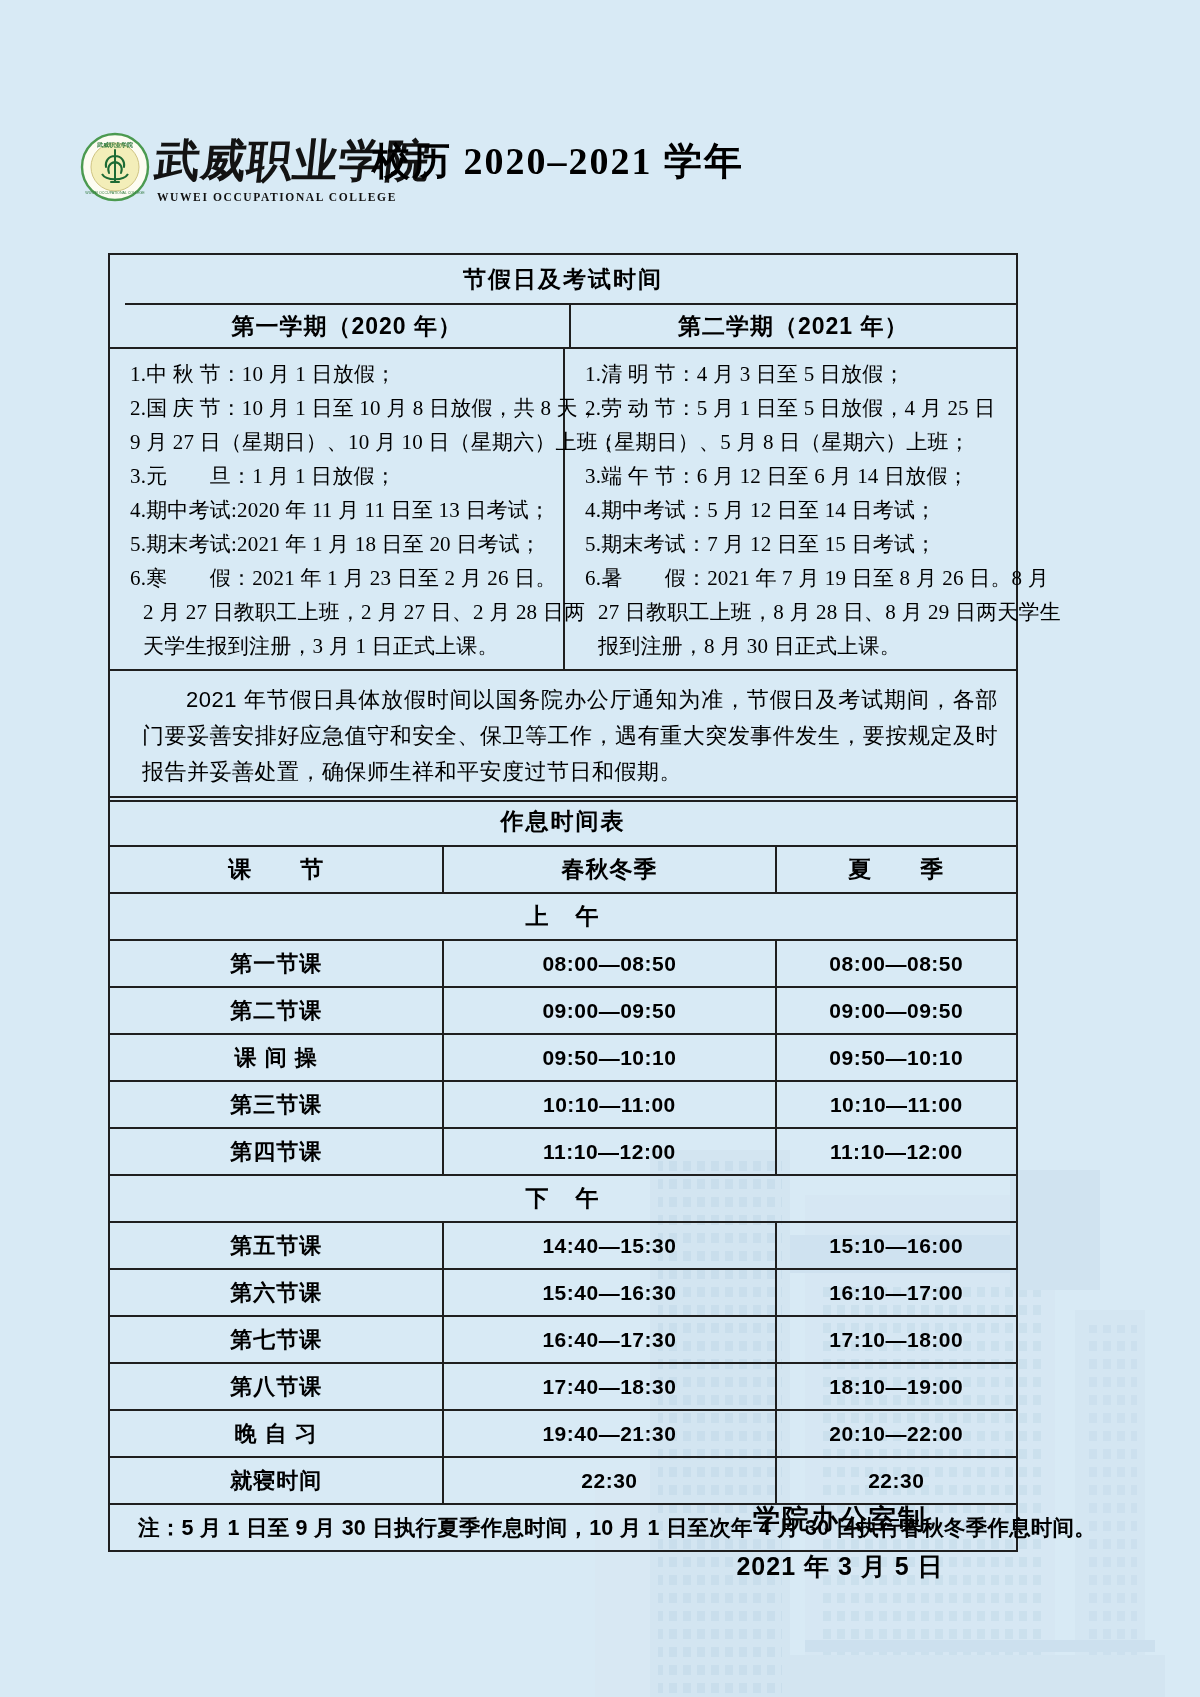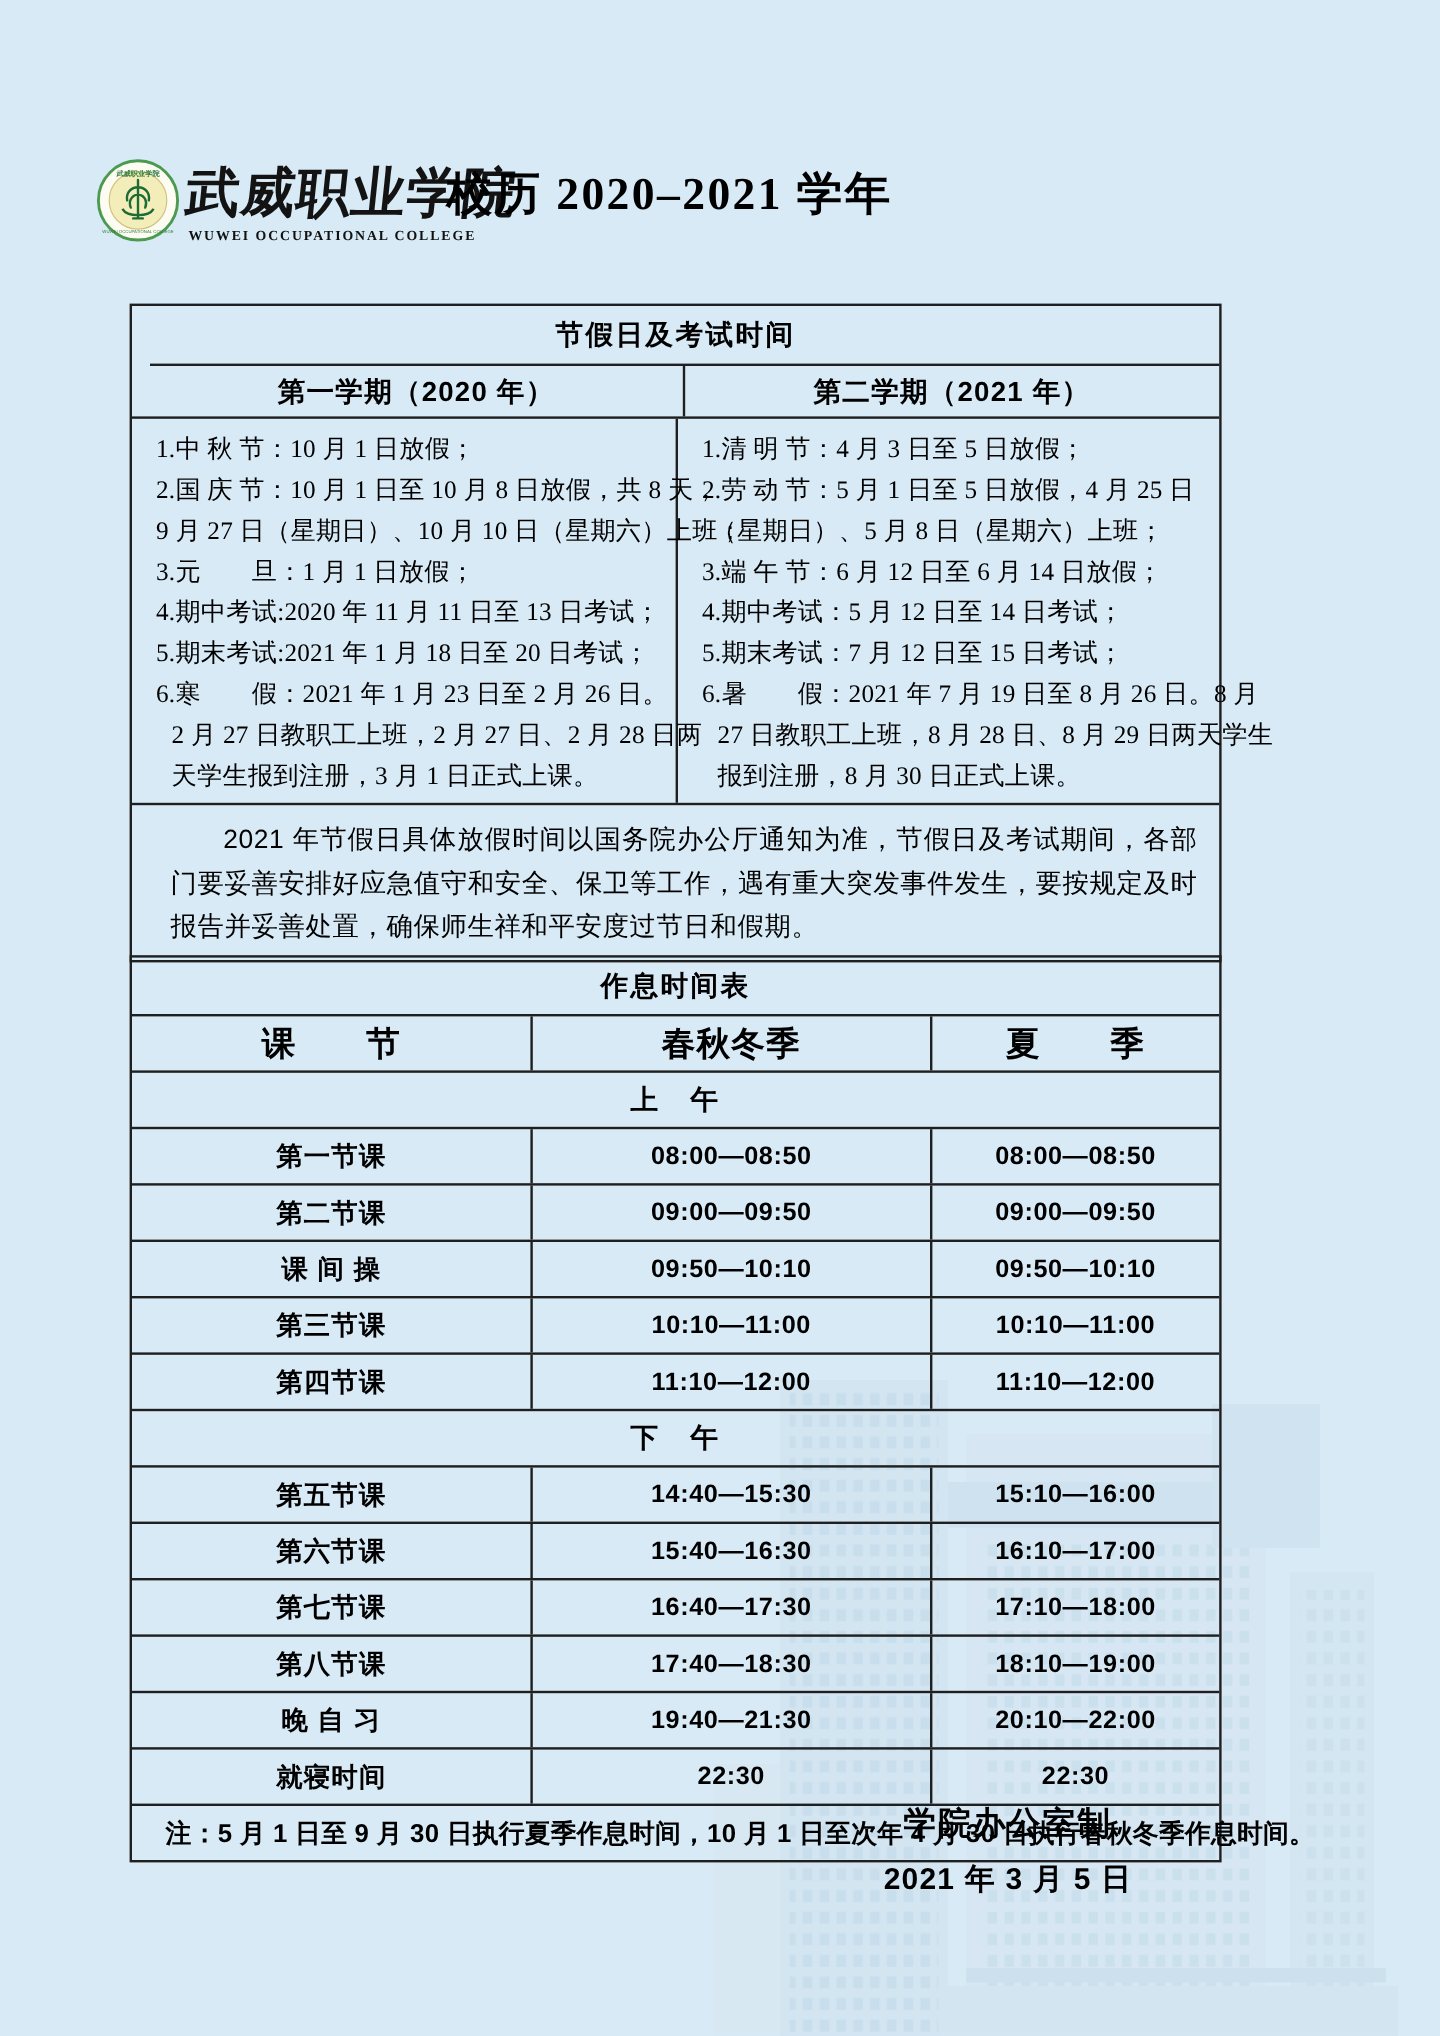--- a/index.html
+++ b/index.html
@@ -68,21 +68,21 @@
   .t2 .span {
     justify-content:center; align-items:center; display:flex;
     font-weight:700; font-size:23px; letter-spacing:2px;
   }
   .t2 .c1, .t2 .c2, .t2 .c3 {
     display:flex; align-items:center; justify-content:center; height:100%;
   }
   .t2 .c1 { width:335px; border-right:2px solid #1f1f1f; font-weight:700; font-size:22px; letter-spacing:1px; }
   .t2 .c2 { width:333px; border-right:2px solid #1f1f1f; }
   .t2 .c3 { width:240px; }
-  .t2 .head .c1, .t2 .head .c2, .t2 .head .c3 { font-weight:700; font-size:28px; letter-spacing:1px; }
+  .t2 .head .c1, .t2 .head .c2, .t2 .head .c3 { font-weight:700; font-size:23px; letter-spacing:1px; }
   .t2 .time { font-weight:700; font-size:21px; letter-spacing:.5px; }
   .t2 .note2 {
     height:47px; display:flex; align-items:center; border-top:2px solid #1f1f1f;
     font-weight:700; font-size:21.5px; padding-left:28px; letter-spacing:.2px; white-space:nowrap;
   }
 
   
   .footer { position:absolute; left:600px; top:1496px; width:480px; text-align:center; }
   .footer .issuer { font-weight:700; font-size:27px; letter-spacing:2px; line-height:46px; }
   .footer .date  { font-weight:700; font-size:25px; letter-spacing:1px; line-height:48px;text-align:center; }

